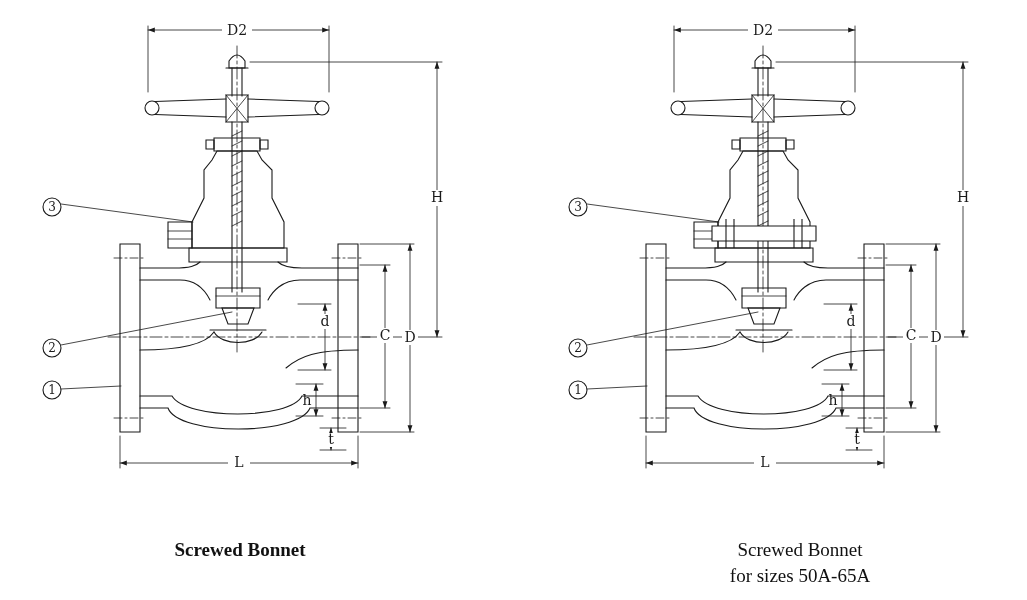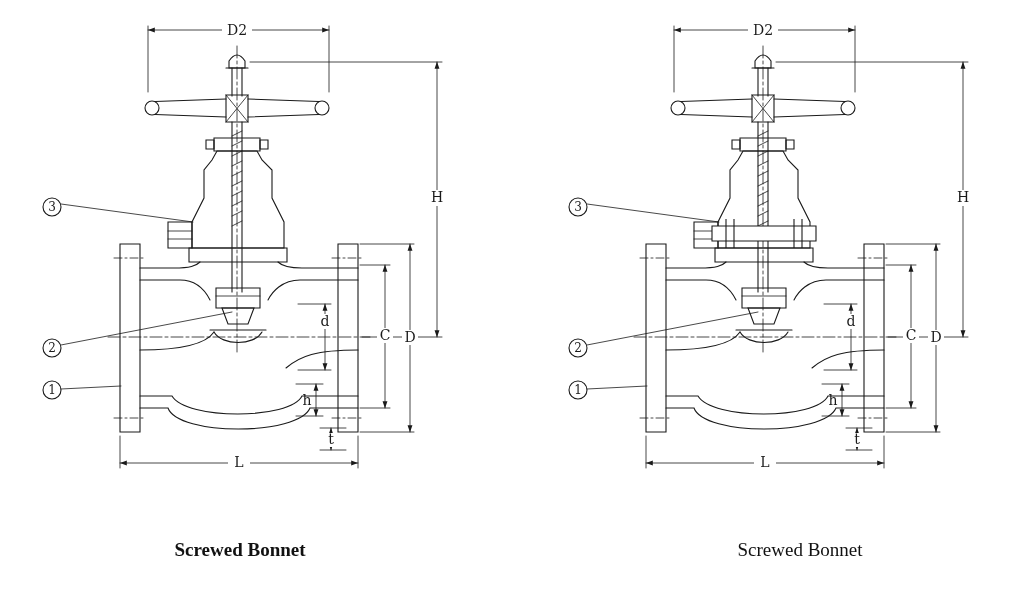--- a/index.html
+++ b/index.html
@@ -186,13 +186,14 @@
       <text class="co" x="52" y="394">1</text>
     </g>
   </g>
 </svg>
 
 <div class="caption" style="left:110px;top:537px;font-weight:bold;">
   <div>Screwed Bonnet</div>
 </div>
 <div class="caption" style="left:670px;top:537px;">
   <div>Screwed Bonnet</div>
+  <div>for sizes 50A-65A</div>
 </div>
 
 </body></html>

